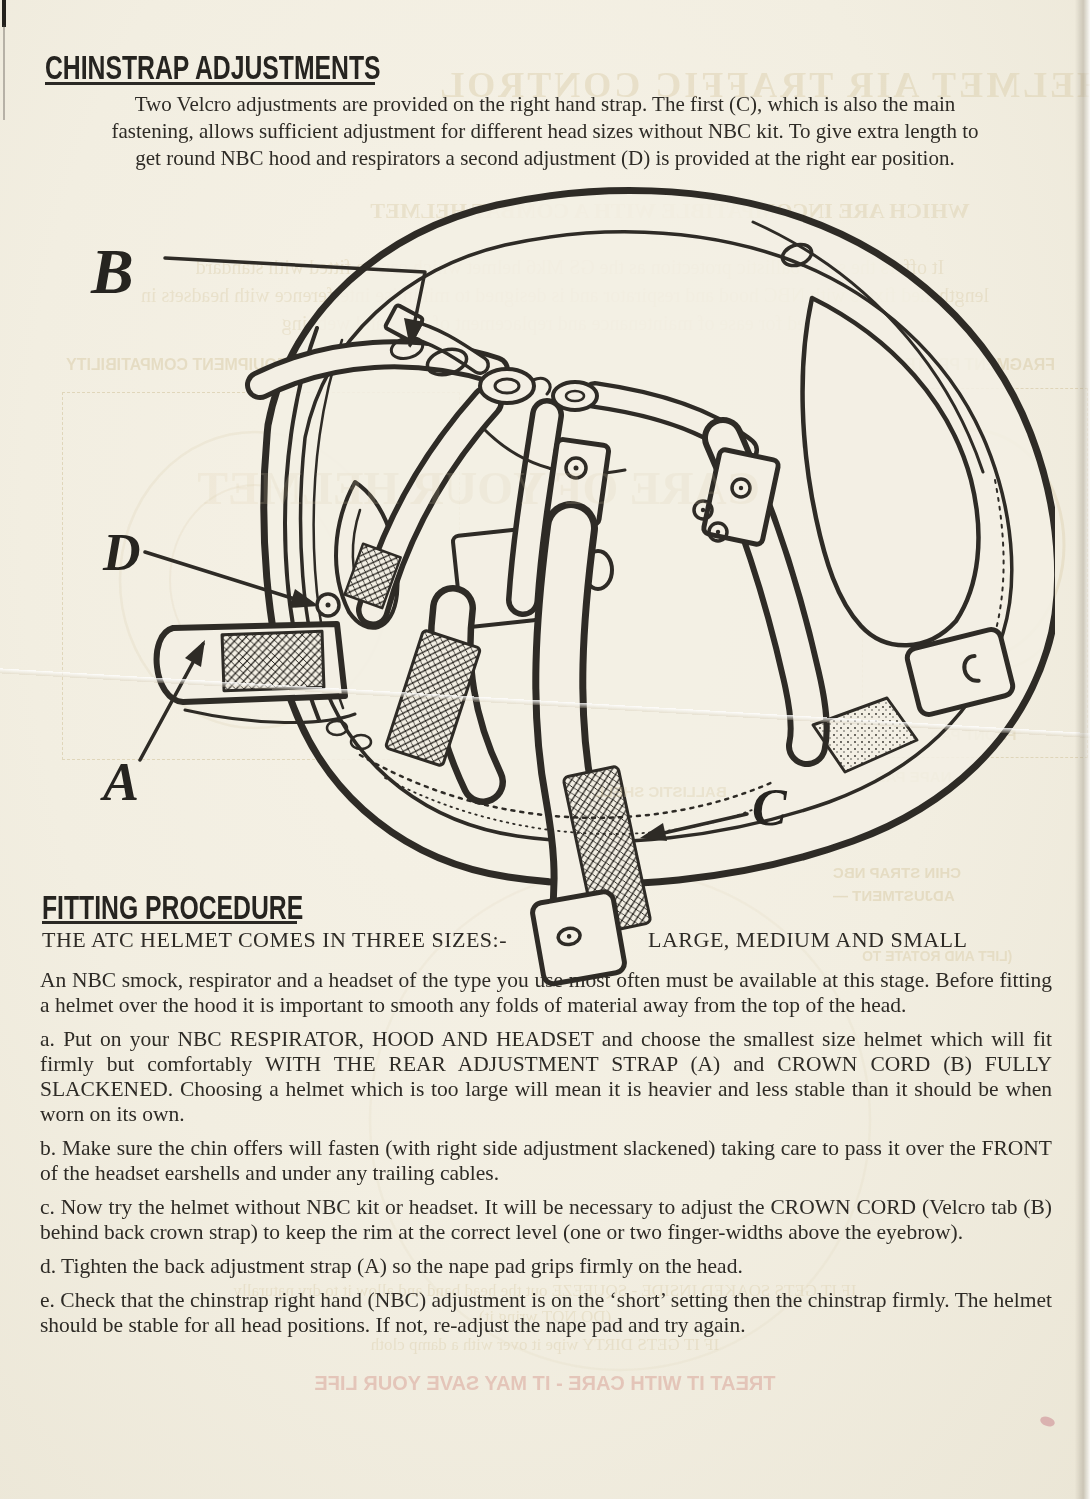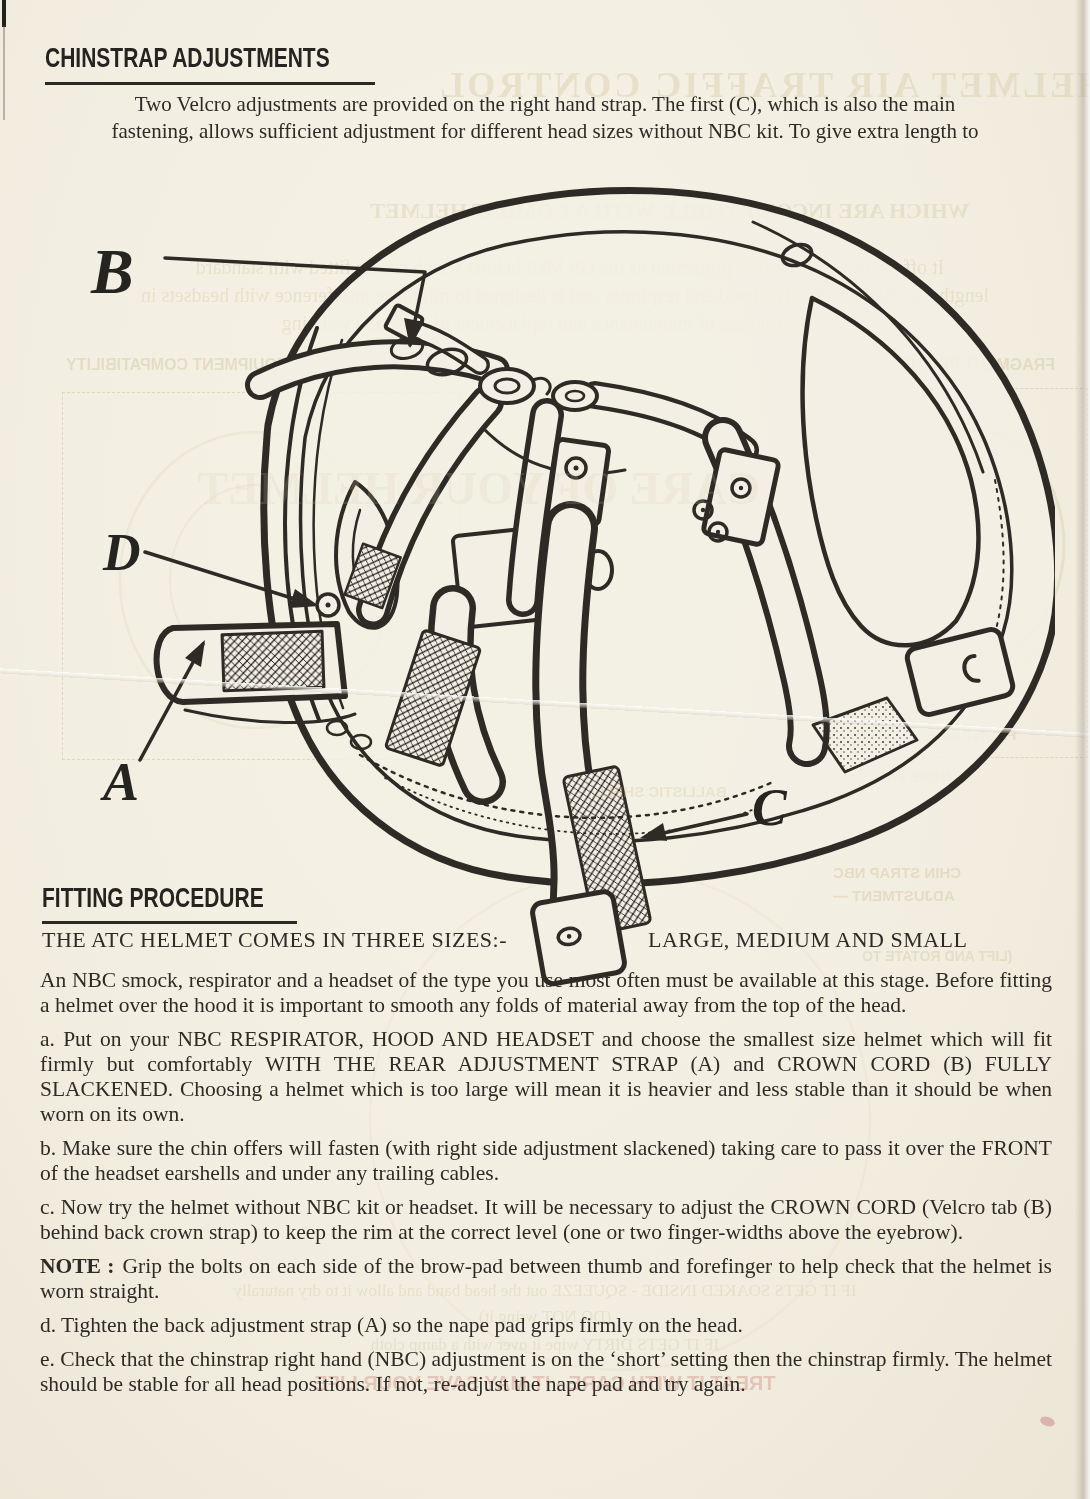--- a/index.html
+++ b/index.html
@@ -4,21 +4,21 @@
 <style>
   html,body{margin:0;padding:0;background:#888;}
   #page{
     position:relative;width:1090px;height:1499px;overflow:hidden;
     background:radial-gradient(ellipse at 45% 35%, #f6f2e7 0%, #f2eee1 55%, #ebe6d6 100%);
     font-family:"Liberation Serif", serif;color:var(--ink,#2e2b26);
   }
   
   .sect-heading{
     position:absolute;font-family:"Liberation Sans",sans-serif;font-weight:bold;
-    font-size:28px;line-height:1;color:#262420;
+    font-size:33px;line-height:1;color:#262420;margin-top:7px;
   }
   .sect-heading .squeeze{display:inline-block;transform:scaleX(0.75);transform-origin:left center;white-space:nowrap;}
   .rule{position:absolute;height:3px;background:#2b2925;}
   
   .intro{position:absolute;left:40px;top:91px;width:1010px;font-size:21px;line-height:27px;text-align:center;}
   .intro div{white-space:nowrap;}
   .sizes-left{position:absolute;left:42px;top:927px;font-size:22px;letter-spacing:0.5px;white-space:nowrap;}
   .sizes-right{position:absolute;left:648px;top:927px;font-size:22px;letter-spacing:0.5px;white-space:nowrap;}
   .paras{position:absolute;left:40px;top:968px;width:1012px;font-size:21.5px;line-height:25px;z-index:4;}
   .paras p{margin:0 0 9px 0;text-align:justify;}
@@ -79,20 +79,21 @@
   </svg>
 
   <div class="sect-heading" style="left:45px;top:44px;">
     <span class="squeeze">CHINSTRAP ADJUSTMENTS</span>
   </div>
   <div class="rule" style="left:45px;top:82px;width:330px;"></div>
 
   <div class="intro">
     <div>Two Velcro adjustments are provided on the right hand strap.  The first (C), which is also the main</div>
     <div>fastening, allows sufficient adjustment for different head sizes without NBC kit.  To give extra length to</div>
+    <div>get round NBC hood and respirators a second adjustment (D) is provided at the right ear position.</div>
   </div>
 
   <svg id="figure-svg" width="1000" height="810" viewBox="0 0 1000 810">
     <defs>
       <pattern id="vel" width="8" height="8" patternUnits="userSpaceOnUse">
         <path d="M0,8 L8,0 M-2,2 L2,-2 M6,10 L10,6" stroke="#2e2b26" stroke-width="1.3"></path>
         <path d="M0,0 L8,8 M-2,6 L2,10 M6,-2 L10,2" stroke="#2e2b26" stroke-width="1.0"></path>
       </pattern>
       <pattern id="stip" width="7" height="7" patternUnits="userSpaceOnUse">
         <circle cx="2" cy="2" r="0.9" fill="#2e2b26"></circle>
@@ -240,23 +241,20 @@
   <div class="rule" style="left:42px;top:921px;width:255px;"></div>
 
   <div class="sizes-left">THE ATC HELMET COMES IN THREE SIZES:-</div>
   <div class="sizes-right">LARGE, MEDIUM AND SMALL</div>
 
   <div class="paras">
     <p>An NBC smock, respirator and a headset of the type you use most often must be available at this stage.  Before fitting a helmet over the hood it is important to smooth any folds of material away from the top of the head.</p>
     <p>a.  Put on your NBC RESPIRATOR, HOOD AND HEADSET and choose the smallest size helmet which will fit firmly but comfortably WITH THE REAR ADJUSTMENT STRAP (A) and CROWN CORD (B) FULLY SLACKENED.  Choosing a helmet which is too large will mean it is heavier and less stable than it should be when worn on its own.</p>
     <p>b.  Make sure the chin offers will fasten (with right side adjustment slackened) taking care to pass it over the FRONT of the headset earshells and under any trailing cables.</p>
     <p>c.  Now try the helmet without NBC kit or headset.  It will be necessary to adjust the CROWN CORD (Velcro tab (B) behind back crown strap) to keep the rim at the correct level (one or two finger-widths above the eyebrow).</p>
-    <p>
-      <strong>NOTE :</strong><span>Grip the bolts on each side of the brow-pad between thumb and forefinger to help check that the helmet is worn straight.</span>
-    </p>
     <p>d.  Tighten the back adjustment strap (A) so the nape pad grips firmly on the head.</p>
     <p>e.  Check that the chinstrap right hand (NBC) adjustment is on the ‘short’ setting then the chinstrap firmly.  The helmet should be stable for all head positions.  If not, re-adjust the nape pad and try again.</p>
   </div>
 
   <div class="crease"></div>
   <div class="edge-right"></div>
   <div class="edge-mark"></div>
   <div class="edge-mark2"></div>
   <div class="pink-speck"></div>
 </div>

